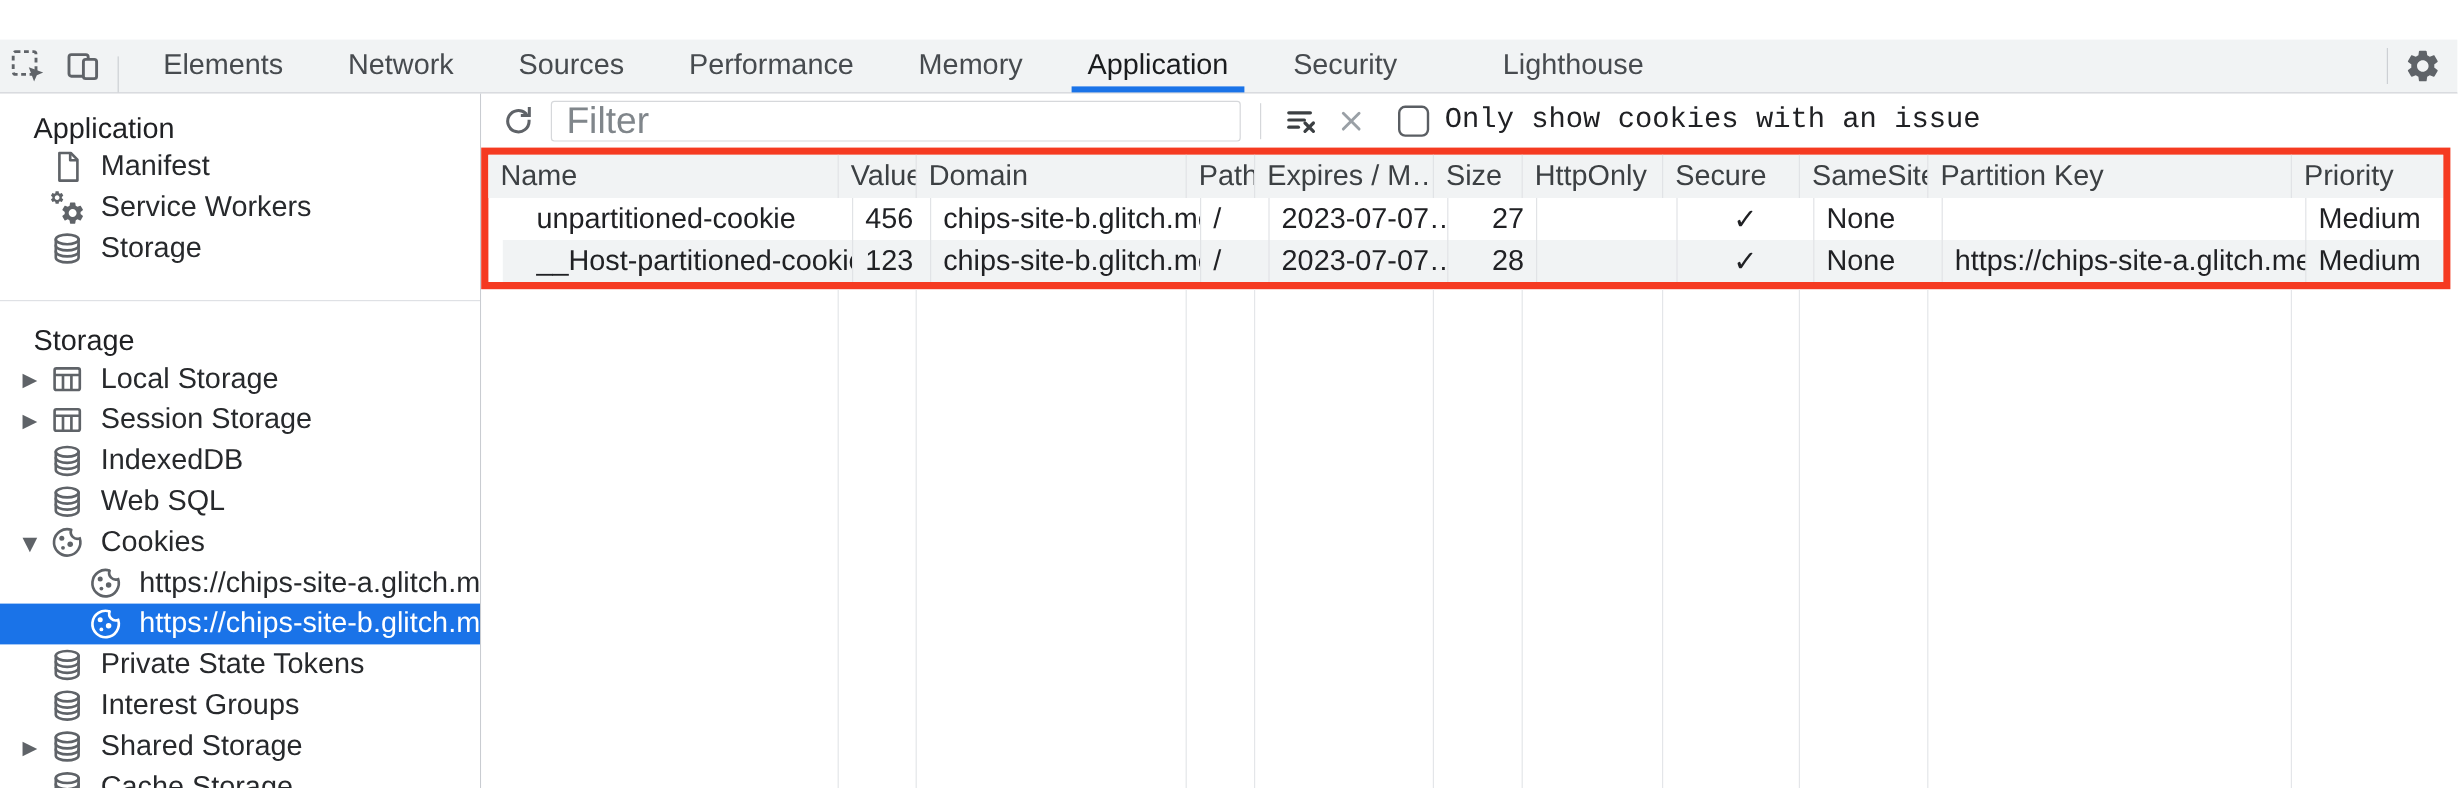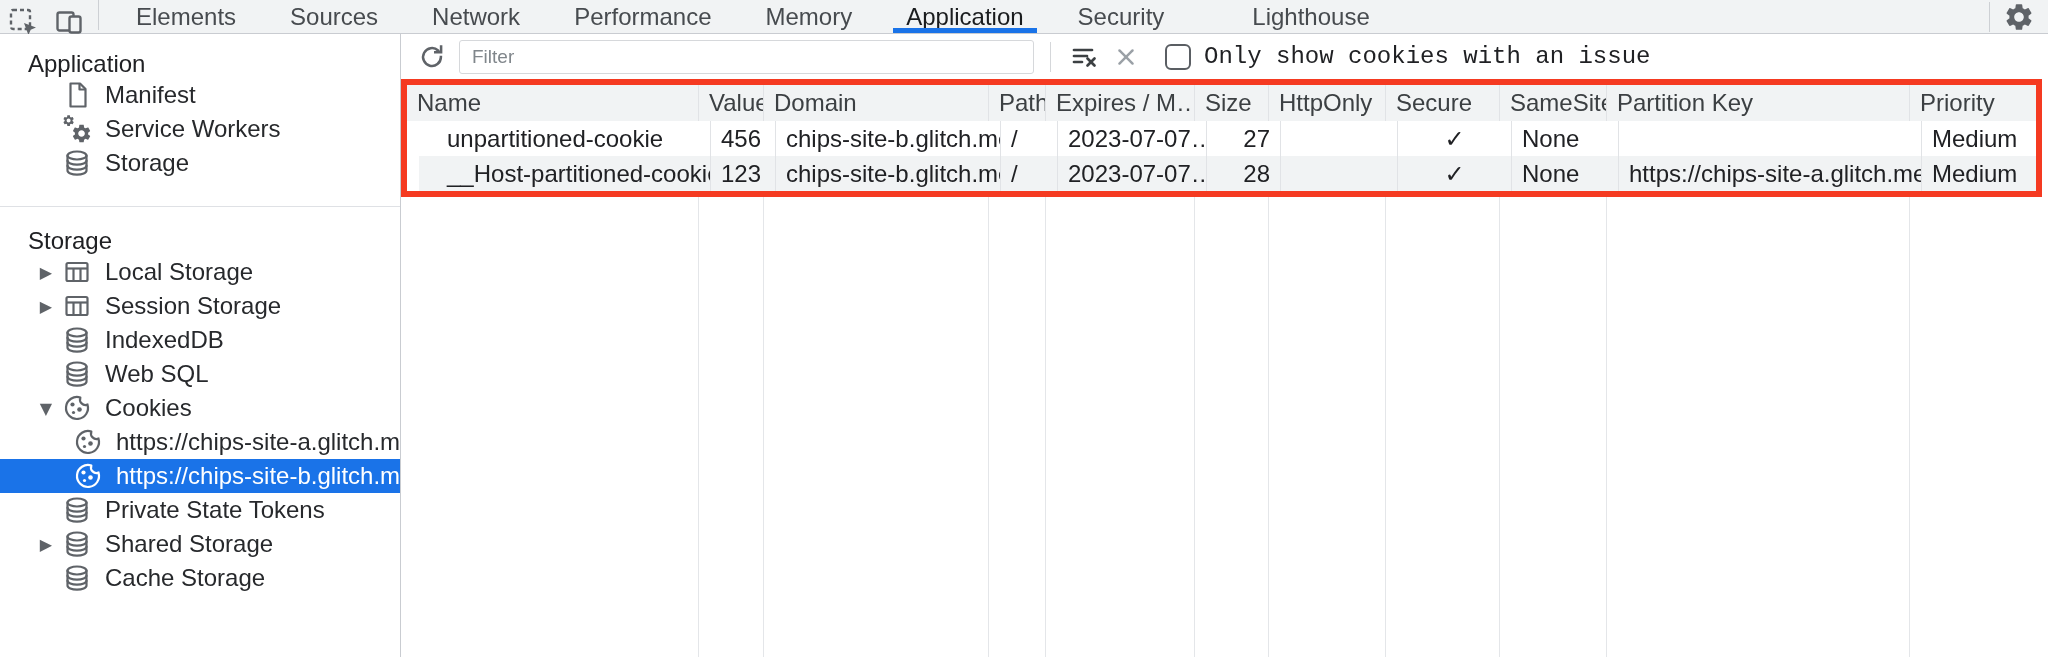--- a/index.html
+++ b/index.html
@@ -5,22 +5,22 @@
   * { margin:0; padding:0; box-sizing:border-box; }
   html,body { width:2048px; height:657px; overflow:hidden; }
   body {
     font-family:"Liberation Sans","DejaVu Sans",sans-serif;
     font-size:24px; color:#202124; background:#fff;
   }
   .app { width:2048px; height:657px; display:flex; flex-direction:column; }
 
   
   .tabbar {
-    height:34px; background:#f1f3f4; border-bottom:1px solid #c9ccd1;
-    display:flex; align-items:flex-start; flex:0 0 auto;
+    height:45px; background:#f1f3f4; border-bottom:1px solid #c9ccd1;
+    display:flex; align-items:flex-end; flex:0 0 auto;margin-top:33px;
   }
   .tb-btn { background:none; border:none; width:46px; height:44px;
     display:flex; align-items:center; justify-content:center; cursor:pointer; }
   .tb-divider { width:1px; height:30px; background:#cdd0d4; margin:0 6px; }
   .tabs { display:flex; height:100%; margin-left:4px; }
   .tab {
     display:flex; align-items:center; gap:10px; padding:0 27px; height:100%;
     color:#474b4f; position:relative; cursor:pointer; white-space:nowrap;
   }
   .tab.selected { color:#1a1c1e; }
@@ -30,40 +30,40 @@
   }
   .tab-gap { margin-left:34px; }
   .tb-right { margin-left:auto; display:flex; align-items:center; height:100%; padding-right:6px; }
 
   
   .content { flex:1; display:flex; min-height:0; }
 
   
   .sidebar { width:401px; border-right:1px solid #c9ccd1; background:#fff; overflow:hidden; flex:0 0 auto; }
   .section-title { padding:16px 0 8px 28px; height:44px; color:#202124; }
-  .tree-item { height:34px; display:flex; align-items:center; padding-left:31px; cursor:pointer; white-space:nowrap; }
+  .tree-item { height:34px; display:flex; align-items:center; padding-left:10px; cursor:pointer; white-space:nowrap; }
   .tree-item .slot { width:30px; text-align:center; font-size:16px; color:#5f6368;
     font-family:"DejaVu Sans",sans-serif; flex:0 0 auto; }
   .tree-item .icon { width:32px; height:32px; margin-right:12px; flex:0 0 auto;
     display:flex; align-items:center; justify-content:center; color:#5f6368; }
   .tree-item .lbl { color:#27292c; }
   .tree-item.child { padding-left:42px; }
   .tree-item.selected { background:#1a73e8; }
   .tree-item.selected .lbl, .tree-item.selected .icon, .tree-item.selected .slot { color:#fff; }
   .section-divider { height:1px; background:#dfe1e5; margin-top:26px; }
   .section-title.second { padding-top:20px; height:48px; }
 
   
   .main { flex:1; display:flex; flex-direction:column; background:#fff; min-width:0; }
   .cookie-toolbar { height:45px; display:flex; align-items:center; padding-left:10px; flex:0 0 auto; }
   .icon-btn { background:none; border:none; width:42px; height:40px;
     display:flex; align-items:center; justify-content:center; cursor:pointer; }
   .filter-input {
     width:575px; height:34px; margin-left:6px; border:1px solid #d6d8db; border-radius:3px;
-    font-family:inherit; font-size:19px; color:#202124; padding:0 12px; outline:none; background:#fff;
+    font-family:inherit; font-size:31px; color:#202124; padding:0 12px; outline:none; background:#fff;
   }
   .filter-input::placeholder { color:#80868b; }
   .vdivider { width:1px; height:30px; background:#d5d7da; margin:0 12px 0 16px; }
   .checkbox { width:26px; height:26px; border:2px solid #5a5e63; border-radius:6px;
     margin-left:18px; background:#fff; flex:0 0 auto; cursor:pointer; }
   .cb-label { margin-left:13px; color:#202124; cursor:pointer; white-space:nowrap;font-family:Liberation Mono, monospace; }
 
   
   .table-zone { flex:1; position:relative; display:flex; flex-direction:column; min-height:0; }
   .red-box { border:6px solid #f53a21; margin-right:6px; flex:0 0 auto; background:#fff; }
@@ -108,24 +108,24 @@
           <rect x="16.5" y="10.5" width="11" height="16" rx="2" fill="#f1f3f4" stroke="#5f6368" stroke-width="2.4"></rect>
         </svg>
       </span>
     </button>
     <div class="tb-divider"></div>
     <nav class="tabs">
       <div class="tab">
           <span>Elements</span>
         </div>
       <div class="tab">
+          <span>Network</span>
+        </div>
+      <div class="tab">
           <span>Sources</span>
-        </div>
-      <div class="tab">
-          <span>Network</span>
         </div>
       <div class="tab">
           <span>Performance</span>
         </div>
       <div class="tab">
           <span>Memory</span>
         </div>
       <div class="tab selected">
           <span>Application</span>
         </div>
@@ -293,20 +293,32 @@
           <svg width="32" height="32" viewBox="0 0 32 32" fill="none" stroke="currentColor" stroke-width="2.2" stroke-linecap="round">
             <ellipse cx="16" cy="8.5" rx="9.5" ry="4"></ellipse>
             <path d="M6.5 8.5 V23.5 c0 2.3 4.3 4.2 9.5 4.2 s9.5-1.9 9.5-4.2 V8.5"></path>
             <path d="M6.5 13.5 c0 2.3 4.3 4.2 9.5 4.2 s9.5-1.9 9.5-4.2"></path>
             <path d="M6.5 18.5 c0 2.3 4.3 4.2 9.5 4.2 s9.5-1.9 9.5-4.2"></path>
           </svg>
         </span>
         <span class="lbl">Private State Tokens</span>
       </div>
 
+      <div class="tree-item">
+        <span class="slot"></span>
+        <span class="icon">
+          <svg width="32" height="32" viewBox="0 0 32 32" fill="none" stroke="currentColor" stroke-width="2.2" stroke-linecap="round">
+            <ellipse cx="16" cy="8.5" rx="9.5" ry="4"></ellipse>
+            <path d="M6.5 8.5 V23.5 c0 2.3 4.3 4.2 9.5 4.2 s9.5-1.9 9.5-4.2 V8.5"></path>
+            <path d="M6.5 13.5 c0 2.3 4.3 4.2 9.5 4.2 s9.5-1.9 9.5-4.2"></path>
+            <path d="M6.5 18.5 c0 2.3 4.3 4.2 9.5 4.2 s9.5-1.9 9.5-4.2"></path>
+          </svg>
+        </span>
+        <span class="lbl">Interest Groups</span>
+      </div>
 
       <div class="tree-item">
         <span class="slot">▶</span>
         <span class="icon">
           <svg width="32" height="32" viewBox="0 0 32 32" fill="none" stroke="currentColor" stroke-width="2.2" stroke-linecap="round">
             <ellipse cx="16" cy="8.5" rx="9.5" ry="4"></ellipse>
             <path d="M6.5 8.5 V23.5 c0 2.3 4.3 4.2 9.5 4.2 s9.5-1.9 9.5-4.2 V8.5"></path>
             <path d="M6.5 13.5 c0 2.3 4.3 4.2 9.5 4.2 s9.5-1.9 9.5-4.2"></path>
             <path d="M6.5 18.5 c0 2.3 4.3 4.2 9.5 4.2 s9.5-1.9 9.5-4.2"></path>
           </svg>

